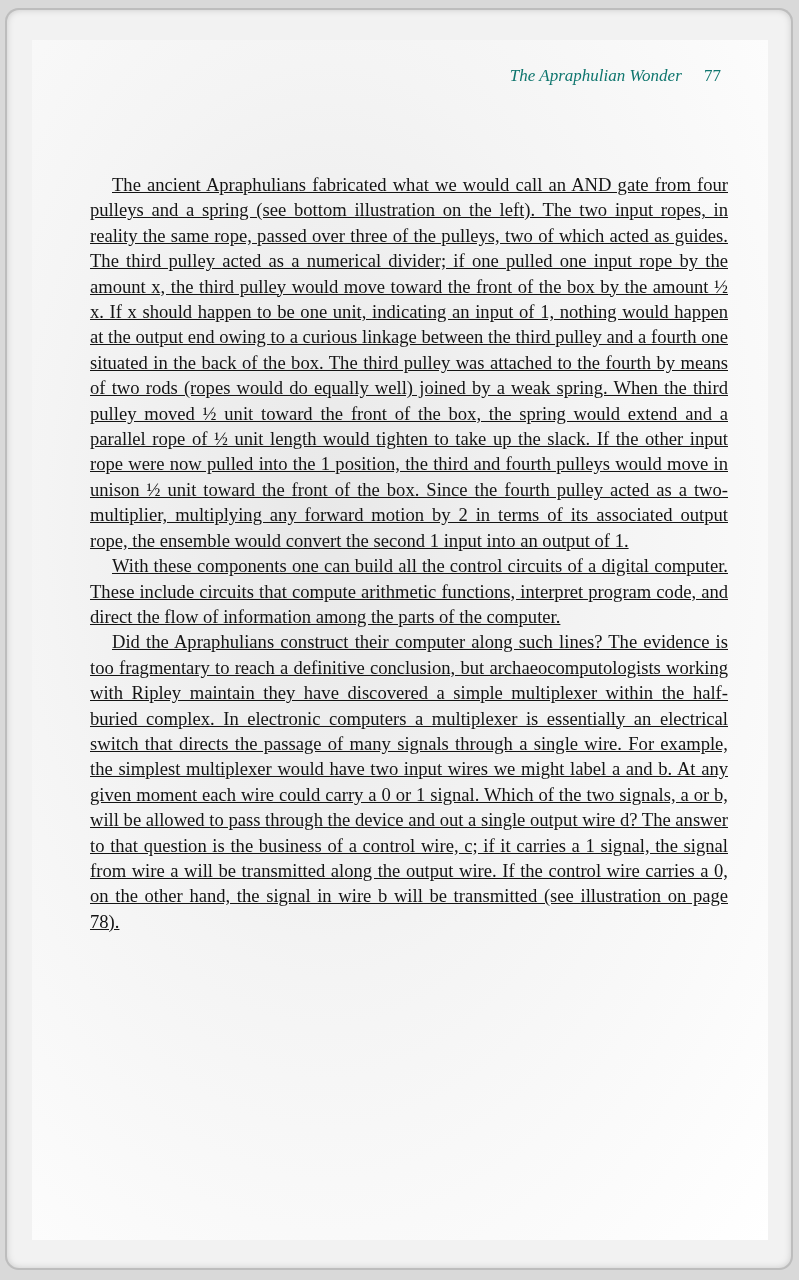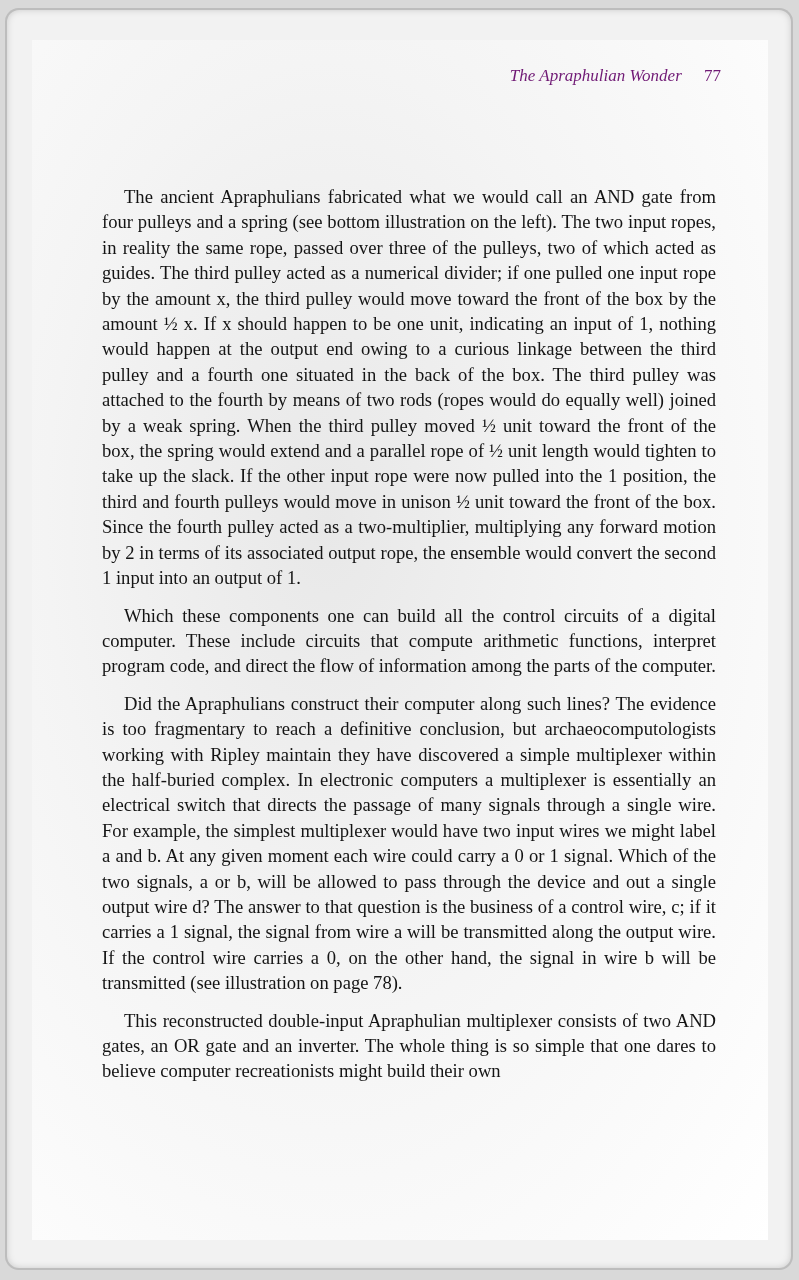--- a/index.html
+++ b/index.html
@@ -1,35 +1,34 @@
 <!DOCTYPE html>
 <html><head>
 <meta charset="utf-8">
 <style>
   html,body{margin:0;padding:0;}
   body{width:799px;height:1280px;background:#d9d9d9;font-family:"Liberation Serif","DejaVu Serif",serif;overflow:hidden;position:relative;}
   .frame{position:absolute;left:5px;top:8px;width:788px;height:1262px;background:#f2f2f2;border-radius:14px;
     box-shadow:inset 0 0 0 2px #bdbdbd, inset 0 0 8px rgba(0,0,0,0.25);}
   .page{position:absolute;left:32px;top:40px;width:736px;height:1200px;
     background:radial-gradient(ellipse at 40% 40%, #e8e8e8 0%, #f4f4f4 45%, #fafafa 75%, #fff 100%);}
-  .header{position:absolute;right:78px;top:66px;font-size:17px;color:#701a75;}
+  .header{position:absolute;right:78px;top:66px;font-size:17px;color:#0f766e;}
   .header .title{font-style:italic;}
   .header .num{margin-left:18px;}
   .text{position:absolute;left:90px;top:172px;width:638px;font-size:18.6px;line-height:25.4px;color:#141414;text-align:justify;}
-  .text p{margin:12px;text-indent:22px;}
+  .text p{margin:0;text-indent:22px;text-decoration:underline;}
 </style>
 </head>
 <body>
 
 <div class="frame"></div>
 <div class="page"></div>
 
 <div class="header">
   <span class="title">The Apraphulian Wonder</span>
   <span class="num">77</span>
 </div>
 
 <div class="text">
   <p>The ancient Apraphulians fabricated what we would call an AND gate from four pulleys and a spring (see bottom illustration on the left). The two input ropes, in reality the same rope, passed over three of the pulleys, two of which acted as guides. The third pulley acted as a numerical divider; if one pulled one input rope by the amount x, the third pulley would move toward the front of the box by the amount ½ x. If x should happen to be one unit, indicating an input of 1, nothing would happen at the output end owing to a curious linkage between the third pulley and a fourth one situated in the back of the box. The third pulley was attached to the fourth by means of two rods (ropes would do equally well) joined by a weak spring. When the third pulley moved ½ unit toward the front of the box, the spring would extend and a parallel rope of ½ unit length would tighten to take up the slack. If the other input rope were now pulled into the 1 position, the third and fourth pulleys would move in unison ½ unit toward the front of the box. Since the fourth pulley acted as a two-multiplier, multiplying any forward motion by 2 in terms of its associated output rope, the ensemble would convert the second 1 input into an output of 1.</p>
-  <p>Which these components one can build all the control circuits of a digital computer. These include circuits that compute arithmetic functions, interpret program code, and direct the flow of information among the parts of the computer.</p>
+  <p>With these components one can build all the control circuits of a digital computer. These include circuits that compute arithmetic functions, interpret program code, and direct the flow of information among the parts of the computer.</p>
   <p>Did the Apraphulians construct their computer along such lines? The evidence is too fragmentary to reach a definitive conclusion, but archaeocomputologists working with Ripley maintain they have discovered a simple multiplexer within the half-buried complex. In electronic computers a multiplexer is essentially an electrical switch that directs the passage of many signals through a single wire. For example, the simplest multiplexer would have two input wires we might label a and b. At any given moment each wire could carry a 0 or 1 signal. Which of the two signals, a or b, will be allowed to pass through the device and out a single output wire d? The answer to that question is the business of a control wire, c; if it carries a 1 signal, the signal from wire a will be transmitted along the output wire. If the control wire carries a 0, on the other hand, the signal in wire b will be transmitted (see illustration on page 78).</p>
-  <p>This reconstructed double-input Apraphulian multiplexer consists of two AND gates, an OR gate and an inverter. The whole thing is so simple that one dares to believe computer recreationists might build their own</p>
 </div>
 
 </body></html>

